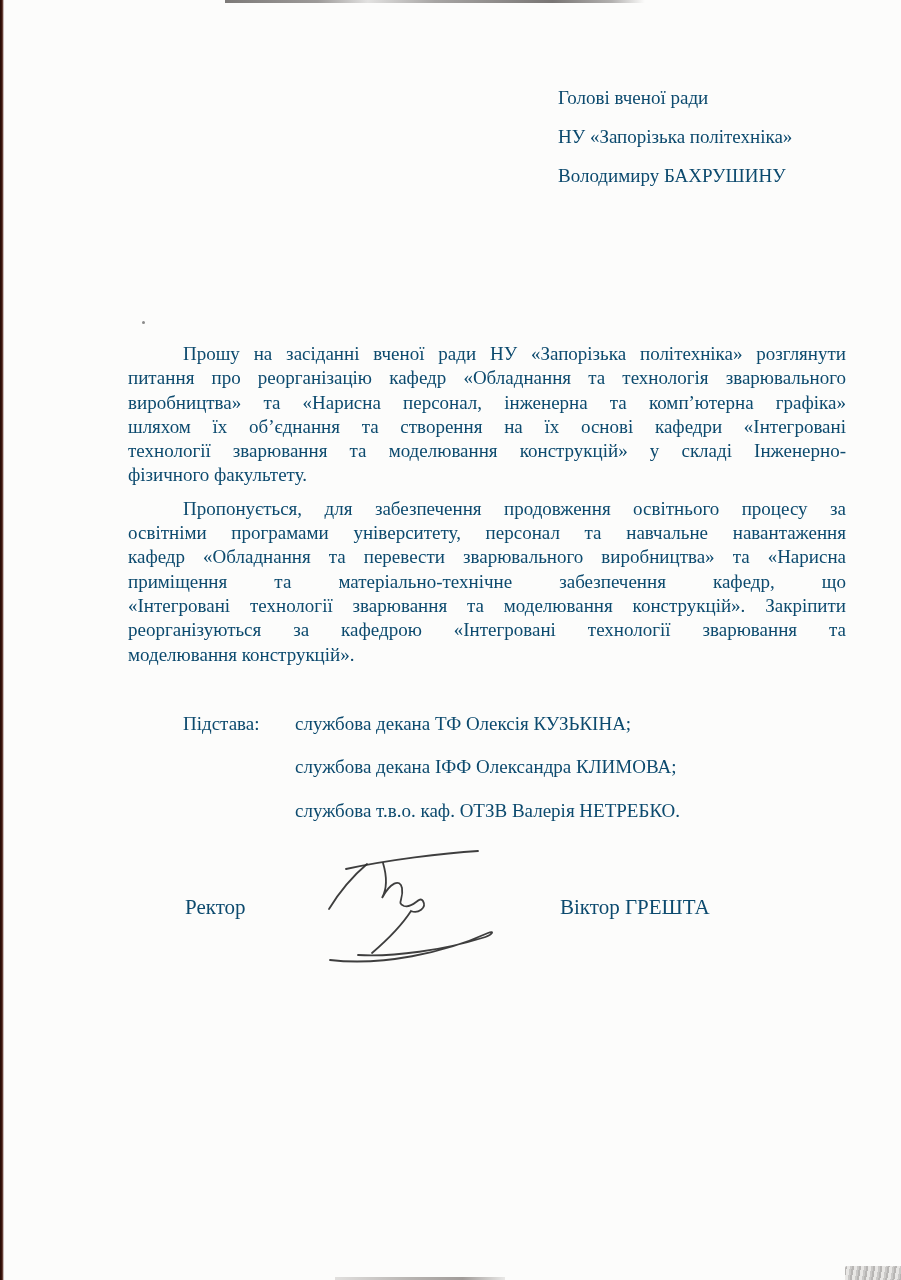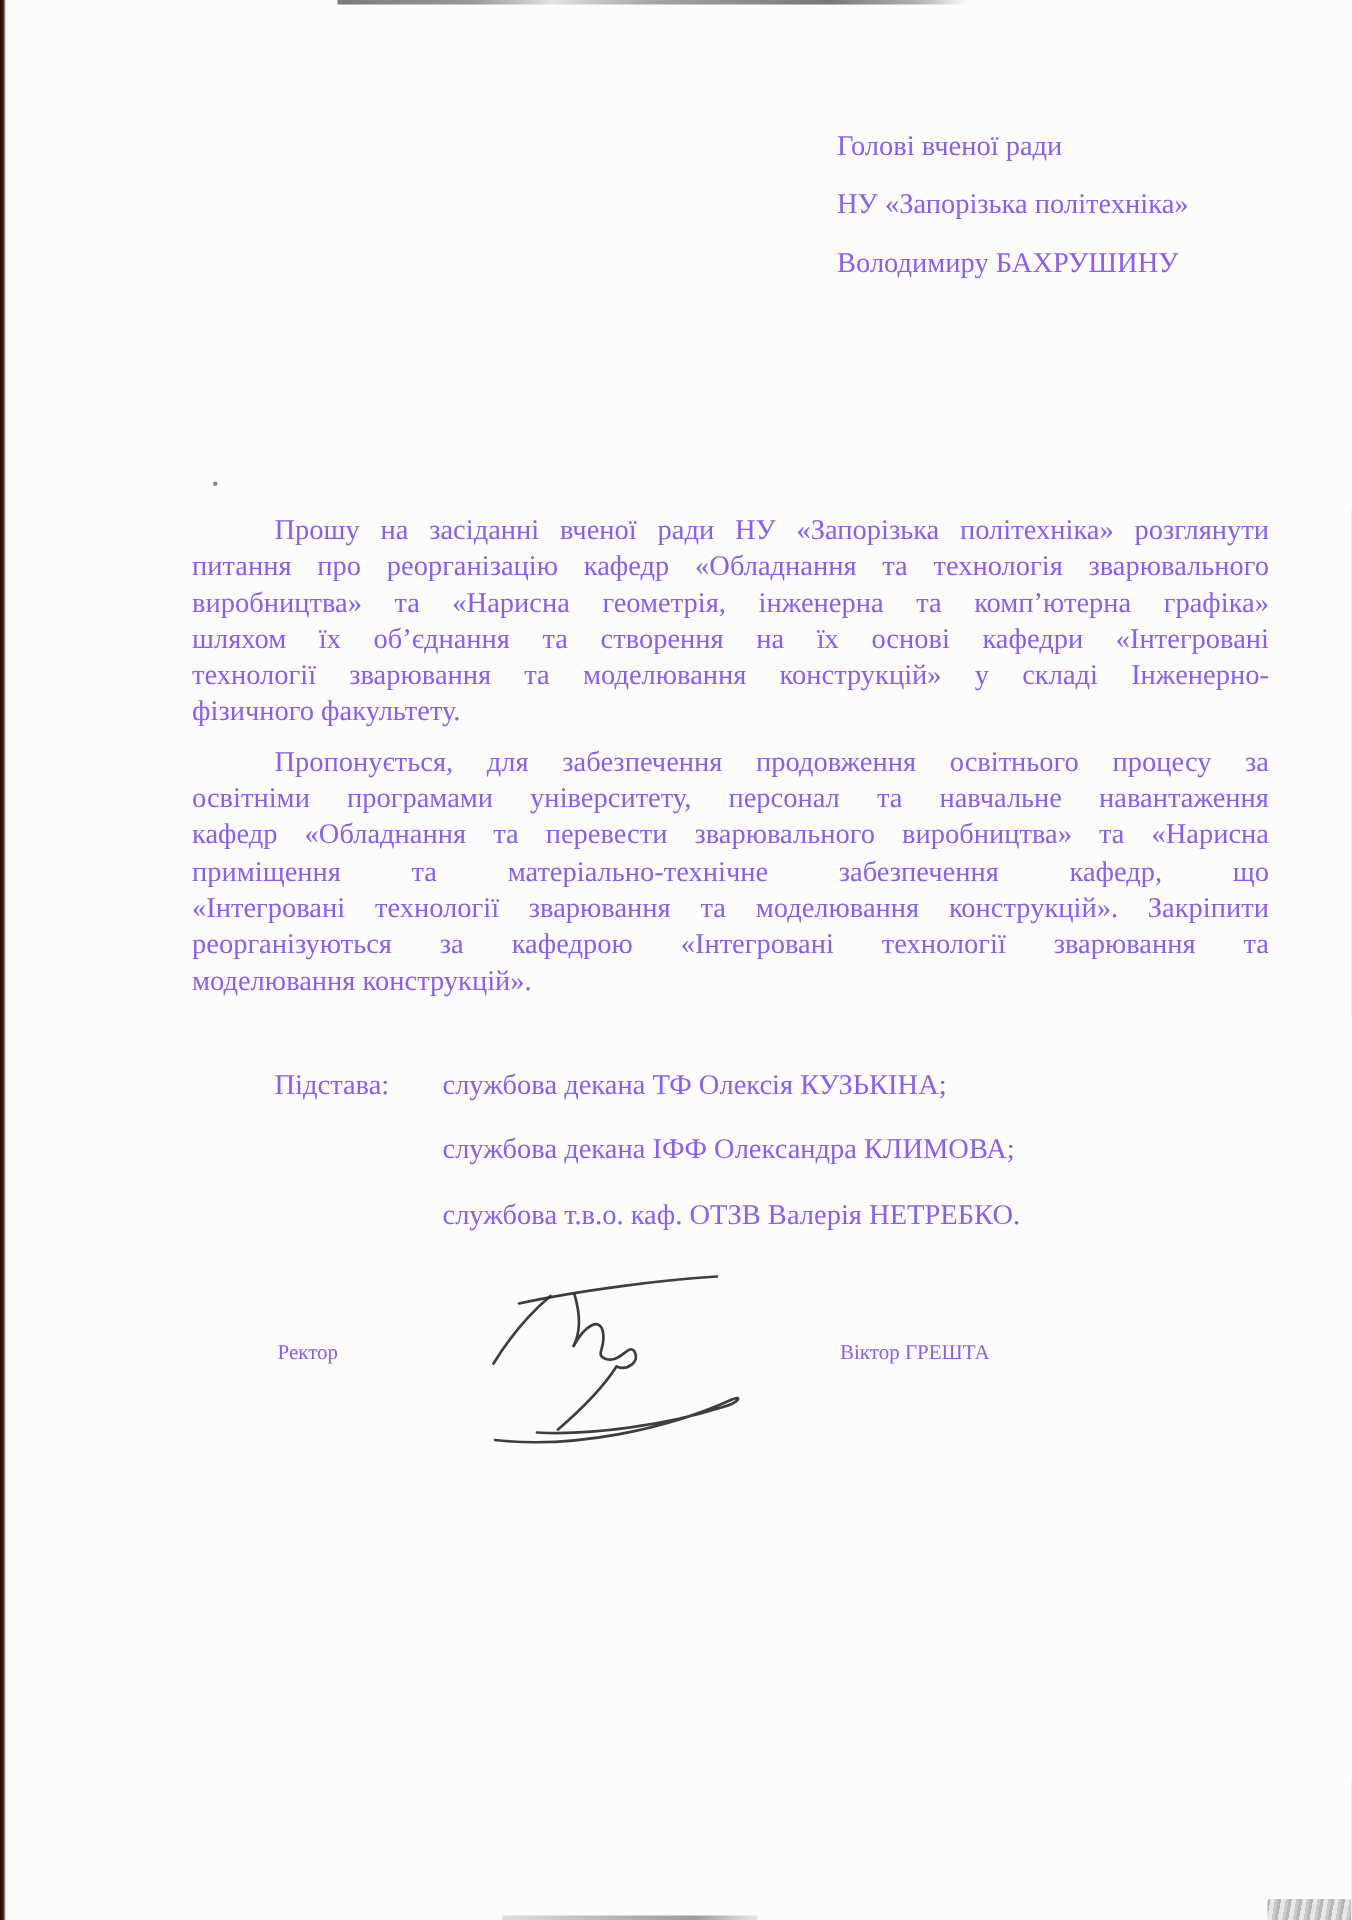--- a/index.html
+++ b/index.html
@@ -2,21 +2,21 @@
 <html><head>
 <meta charset="utf-8">
 <style>
   html,body{margin:0;padding:0;background:#e8e8e8;}
   .page{
     position:relative;
     width:901px;height:1280px;
     background:#fcfcfb;
     overflow:hidden;
     font-family:"Liberation Serif","DejaVu Serif",serif;
-    color:#8b5cf6;
+    color:#0c4a6e;
   }
   
   .edge-left{
     position:absolute;left:0;top:0;width:4px;height:1280px;
     background:linear-gradient(90deg,#220a05 0%,#45190f 55%,rgba(69,25,15,0) 100%);
   }
   .edge-top{
     position:absolute;left:225px;top:0;width:420px;height:3px;
     background:linear-gradient(90deg,
       rgba(40,35,33,.60) 0%,rgba(40,35,33,.45) 22%,rgba(40,35,33,.12) 34%,
@@ -59,21 +59,21 @@
   .basis{
     position:absolute;left:128px;top:712px;width:718px;
     font-size:19px;line-height:24.3px;
   }
   .basis-label{position:absolute;left:55px;top:0;}
   .basis-items{margin-left:167px;}
   .basis-item{margin-bottom:19px;white-space:nowrap;}
   
   .sign-row{
     position:absolute;left:128px;top:895px;width:718px;height:40px;
-    font-size:14px;
+    font-size:21px;
   }
   .sign-role{position:absolute;left:57px;top:0;}
   .sign-name{position:absolute;left:432px;top:0;}
   .sign-scribble{position:absolute;left:312px;top:845px;}
   .sign-scribble path{fill:none;stroke:#2e2e2e;stroke-width:1.8;stroke-linecap:round;opacity:.92;}
 </style>
 </head>
 <body>
 
 <div class="page">
@@ -88,21 +88,21 @@
       <div class="recipient-line">Голові вченої ради</div>
       <div class="recipient-line">НУ «Запорізька політехніка»</div>
       <div class="recipient-line">Володимиру БАХРУШИНУ</div>
     </div>
 
 
   <div class="body-text" id="body-text">
       <div class="paragraph">
         <div class="line first">Прошу на засіданні вченої ради НУ «Запорізька політехніка» розглянути</div>
         <div class="line">питання про реорганізацію кафедр «Обладнання та технологія зварювального</div>
-        <div class="line">виробництва» та «Нарисна геометрія, інженерна та комп’ютерна графіка»</div>
+        <div class="line">виробництва» та «Нарисна персонал, інженерна та комп’ютерна графіка»</div>
         <div class="line">шляхом їх об’єднання та створення на їх основі кафедри «Інтегровані</div>
         <div class="line">технології зварювання та моделювання конструкцій» у складі Інженерно-</div>
         <div class="line last">фізичного факультету.</div>
       </div>
       <div class="paragraph">
         <div class="line first">Пропонується, для забезпечення продовження освітнього процесу за</div>
         <div class="line">освітніми програмами університету, персонал та навчальне навантаження</div>
         <div class="line">кафедр «Обладнання та перевести зварювального виробництва» та «Нарисна</div>
         <div class="line">приміщення та матеріально-технічне забезпечення кафедр, що</div>
         <div class="line">«Інтегровані технології зварювання та моделювання конструкцій». Закріпити</div>

